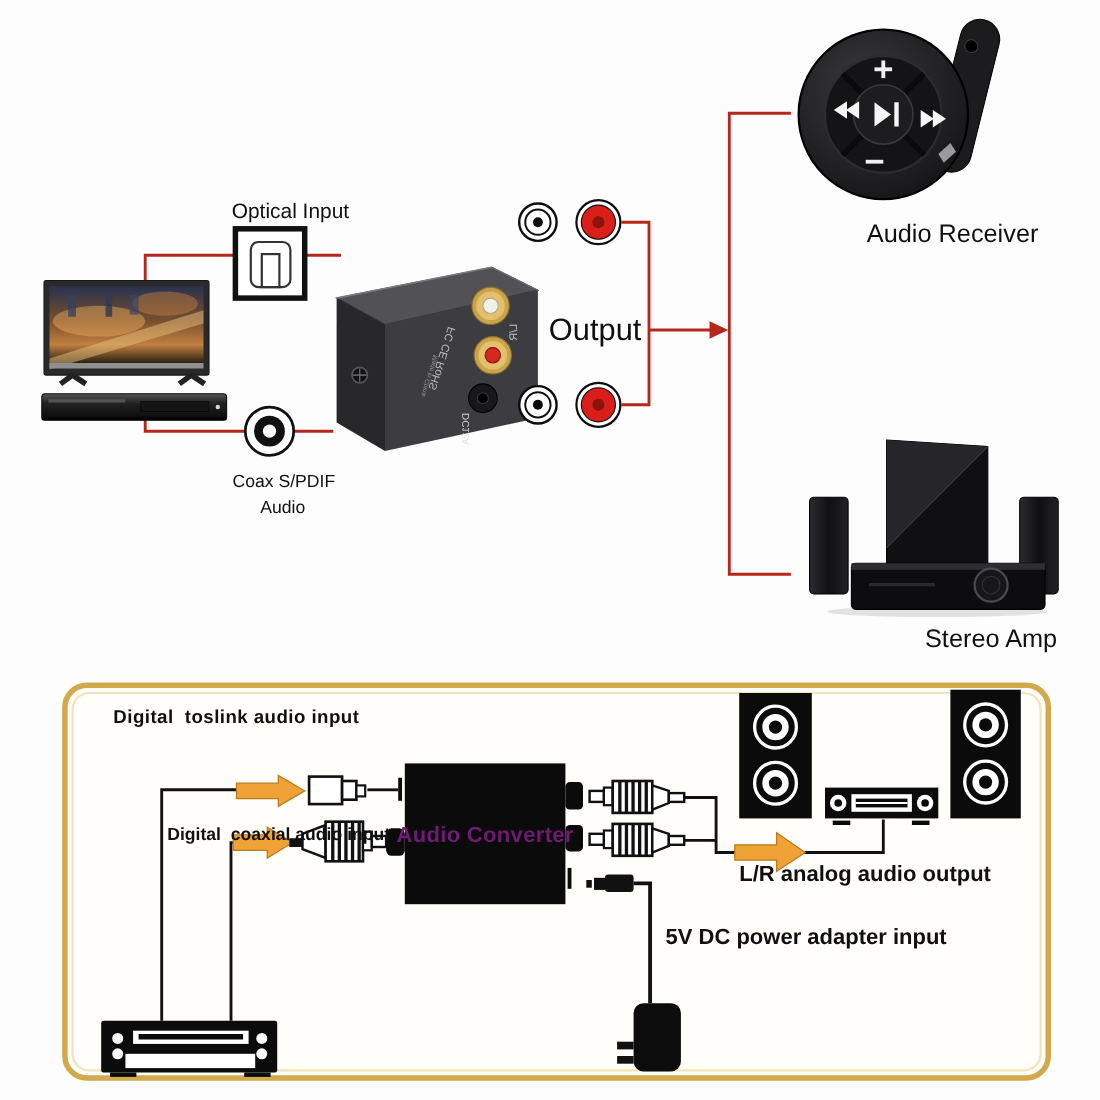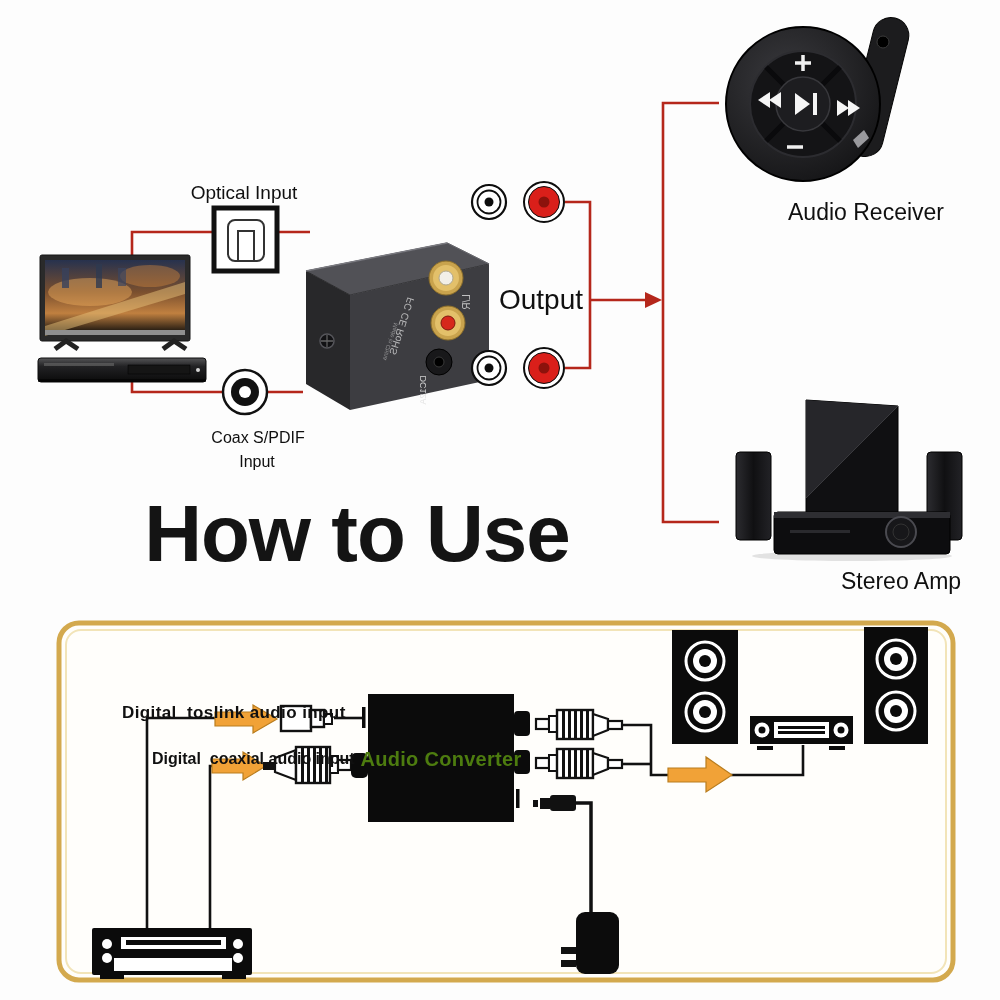--- a/index.html
+++ b/index.html
@@ -12,21 +12,21 @@
   .center{transform:translate(-50%,-50%);text-align:center;}
   .vcenter{transform:translateY(-50%);}
   .lbl-top{font-size:19px;font-weight:400;}
   .lbl-coax{font-size:16px;font-weight:400;}
   .lbl-output{font-size:28px;font-weight:400;}
   .lbl-device{font-size:23px;font-weight:400;margin-left:48px;}
   .heading{font-size:80px;font-weight:700;letter-spacing:-1px;color:#141414;}
   .lbl-bold-sm{font-size:17px;font-weight:700;letter-spacing:.4px;}
   .lbl-bold-xs{font-size:16px;font-weight:700;margin-top:15px;}
   .lbl-bold-md{font-size:20px;font-weight:700;}
-  .lbl-conv{font-size:20px;font-weight:700;color:#4d7c0f;letter-spacing:.3px;}
+  .lbl-conv{font-size:20px;font-weight:700;color:#701a75;letter-spacing:.3px;}
 </style>
 </head>
 <body>
 
 <div class="canvas">
 
 <svg width="1000" height="1000" viewBox="0 0 1000 1000">
   <defs>
     <linearGradient id="tvScreen" x1="0" y1="0" x2="0" y2="1">
       <stop offset="0" stop-color="#27324e"></stop>
@@ -311,34 +311,35 @@
     <rect x="533" y="800" width="5" height="7" fill="#111"></rect>
     <rect x="540" y="798" width="10" height="11" fill="#111"></rect>
     <rect x="550" y="795" width="26" height="16" rx="3" fill="#111"></rect>
     <polyline points="576,803 591,803 591,912" fill="none" stroke="#111" stroke-width="3.5"></polyline>
     <rect x="576" y="912" width="43" height="62" rx="9" fill="#0c0c0c"></rect>
     <rect x="561" y="947" width="15" height="7" fill="#111"></rect>
     <rect x="561" y="960" width="15" height="7" fill="#111"></rect>
   </g>
 </svg>
 
-<div class="label center lbl-top" style="left:244px;top:193px;">Optical Input</div>
+<div class="label center lbl-top" style="left:264px;top:193px;">Optical Input</div>
 
 <div class="label center lbl-coax" style="left:258px;top:438px;">Coax S/PDIF</div>
-<div class="label center lbl-coax" style="left:257px;top:462px;">Input</div>
+<div class="label center lbl-coax" style="left:257px;top:462px;">Audio</div>
 
 <div class="label center lbl-output" style="left:541px;top:300px;">Output</div>
 
 <div class="label center lbl-device" style="left:818px;top:212px;">Audio Receiver</div>
 
 <div class="label center lbl-device" style="left:853px;top:581px;">Stereo Amp</div>
 
-<div class="label center heading" style="left:357px;top:534px;">How to Use</div>
-
-<div class="label vcenter lbl-bold-sm" style="left:103px;top:713px;margin-left:19px;">Digital  toslink audio input</div>
+
+<div class="label vcenter lbl-bold-sm" style="left:103px;top:652px;">Digital  toslink audio input</div>
 
 <div class="label vcenter lbl-bold-xs" style="left:152px;top:744px;">Digital  coaxial audio input</div>
 
 <div class="label center lbl-conv" style="left:441px;top:760px;">Audio Converter</div>
 
-
+<div class="label vcenter lbl-bold-md" style="left:672px;top:796px;">L/R analog audio output</div>
+
+<div class="label vcenter lbl-bold-md" style="left:605px;top:853px;">5V DC power adapter input</div>
 
 </div>
 
 </body></html>

